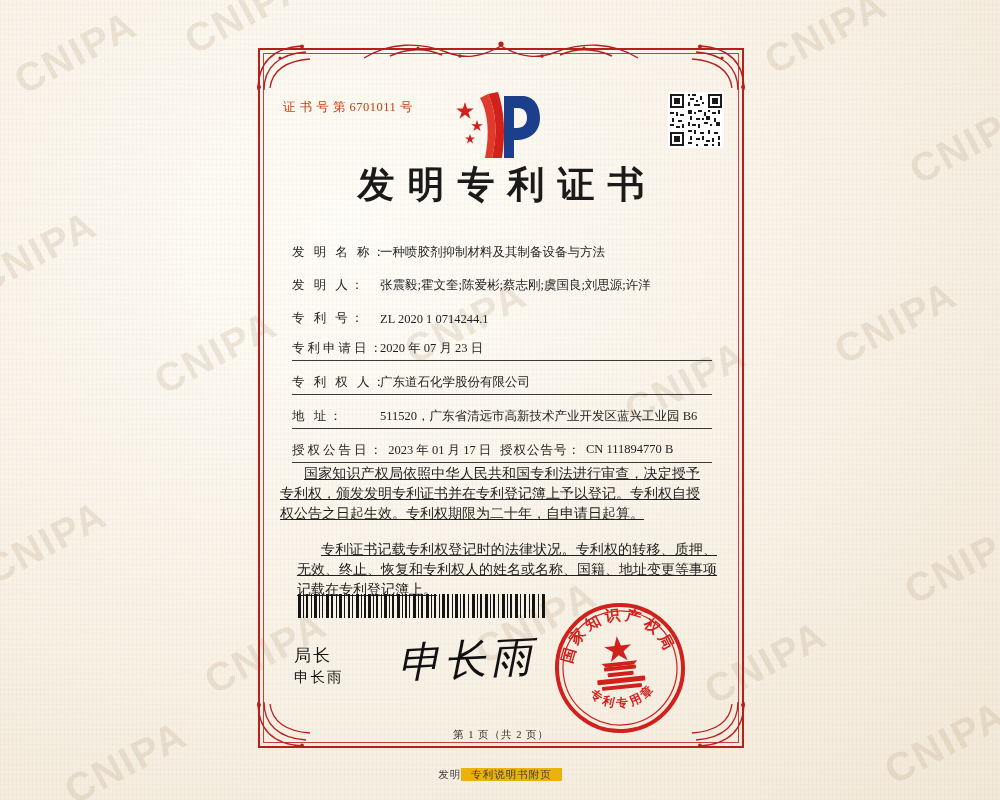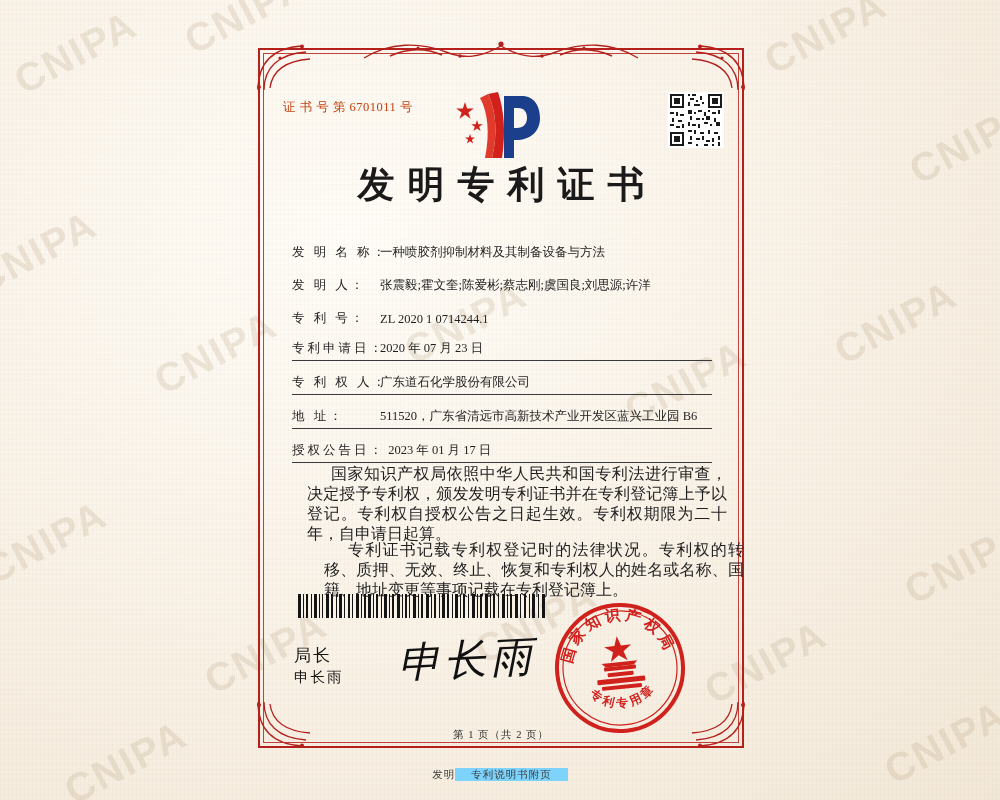--- a/index.html
+++ b/index.html
@@ -176,27 +176,28 @@
   .seg-b .flabel2 {
     flex: 0 0 86px;
     letter-spacing: 1px;
     white-space: nowrap;
   }
   .seg-b .fvalue2 { flex:1 1 auto; white-space: nowrap; }
 
   
   .para {
     position: absolute;
-    left: 307px;
+    left: 280px;
     width: 420px;
-    font-size: 16px;
+    font-size: 14px;
     line-height: 20px;
     color: #1f1f1f;
     text-align: justify;
     text-indent: 24px;
+    text-decoration: underline;
   }
   .p1 { top: 464px; }
   .p2 { top: 540px; margin-left: 17px; }
 
   
   .barcode {
     position: absolute;
     left: 298px;
     top: 594px;
     width: 248px;
@@ -256,22 +257,22 @@
     position: absolute;
     left: 0;
     top: 768px;
     width: 1000px;
     text-align: center;
     font-size: 10.5px;
     color: #3a3a3a;
     letter-spacing: 1px;
   }
   .footer-note .hl {
-    background: #7dd3fc;
-    padding: 1px 16px;
+    background: #eab308;
+    padding: 1px 10px;
   }
 </style>
 </head>
 <body>
 
 <div class="page">
   <div class="paper-tint"></div>
   <div class="paper-fiber"></div>
 
   <div class="wm" style="left:10px;  top:30px;">CNIPA</div>
@@ -482,20 +483,24 @@
     <div class="frow underline">
       <span class="flabel">地 址：</span>
       <span class="fvalue">511520，广东省清远市高新技术产业开发区蓝兴工业园 B6</span>
     </div>
     <div class="frow underline">
       <div class="frow-split">
         <div class="seg-a">
           <span class="flabel">授权公告日：</span>
           <span>2023 年 01 月 17 日</span>
         </div>
+        <div class="seg-b">
+          <span class="flabel2">授权公告号：</span>
+          <span class="fvalue2">CN 111894770 B</span>
+        </div>
       </div>
     </div>
   </div>
 
   <div class="para p1">国家知识产权局依照中华人民共和国专利法进行审查，决定授予专利权，颁发发明专利证书并在专利登记簿上予以登记。专利权自授权公告之日起生效。专利权期限为二十年，自申请日起算。</div>
   <div class="para p2">专利证书记载专利权登记时的法律状况。专利权的转移、质押、无效、终止、恢复和专利权人的姓名或名称、国籍、地址变更等事项记载在专利登记簿上。</div>
 
   <div class="barcode">
     <svg width="248" height="24" viewBox="0 0 248 24" shape-rendering="crispEdges">
       <g fill="#141414">

